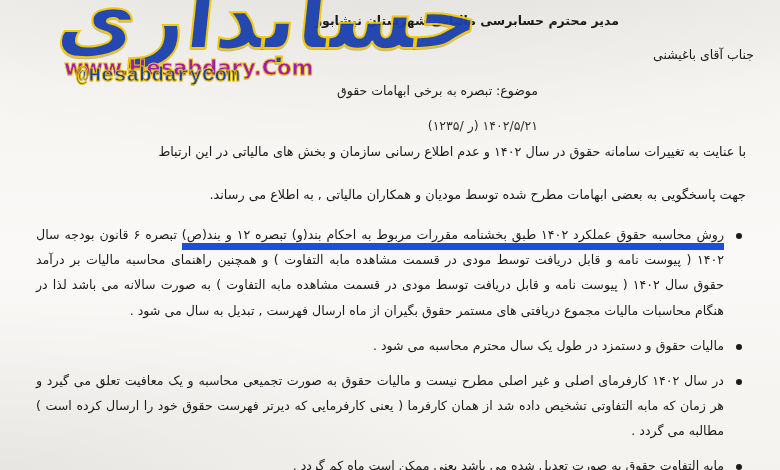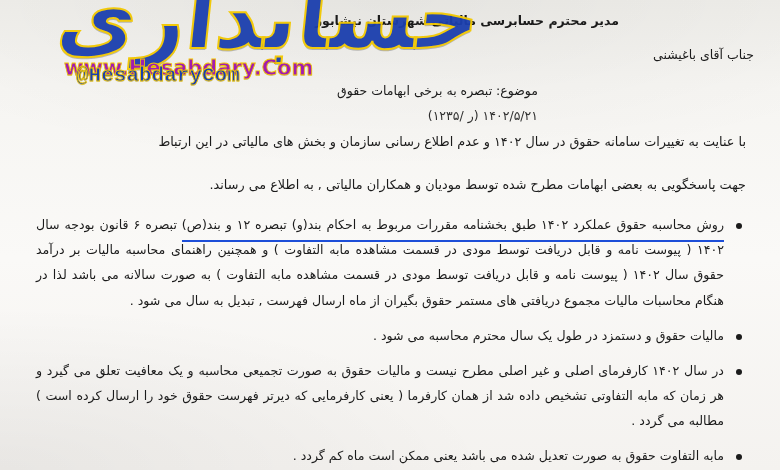--- a/index.html
+++ b/index.html
@@ -51,21 +51,21 @@
   }
   .header-line .h-right { font-weight: normal; margin-top: 34px; }
   .header-line .h-left { font-weight: bold; }
 
   .subject {
     margin-top: 16px;
     font-size: 12.5px;
     padding-right: 216px;
   }
   .refline {
-    margin-top: 10px;
+    margin-top: 20px;
     font-size: 12.5px;
     padding-right: 216px;
     letter-spacing: 0.5px;
     opacity: 0.92;
   }
 
   .para {
     font-size: 12.8px;
     line-height: 2.05;
     text-align: justify;
@@ -91,22 +91,22 @@
     content: "";
     position: absolute;
     right: 4px;
     top: 11px;
     width: 6px;
     height: 6px;
     background: #1b1b1b;
     border-radius: 50%;
   }
   .underline {
-    border-bottom: 2px solid #1d4ed8;
-    padding-bottom: 8px;
+    border-bottom: 7px solid #1d4ed8;
+    padding-bottom: 1px;
   }
 
   
   #watermark {
     position: absolute;
     left: 40px;
     top: -18px;
     width: 330px;
     height: 120px;
     pointer-events: none;

